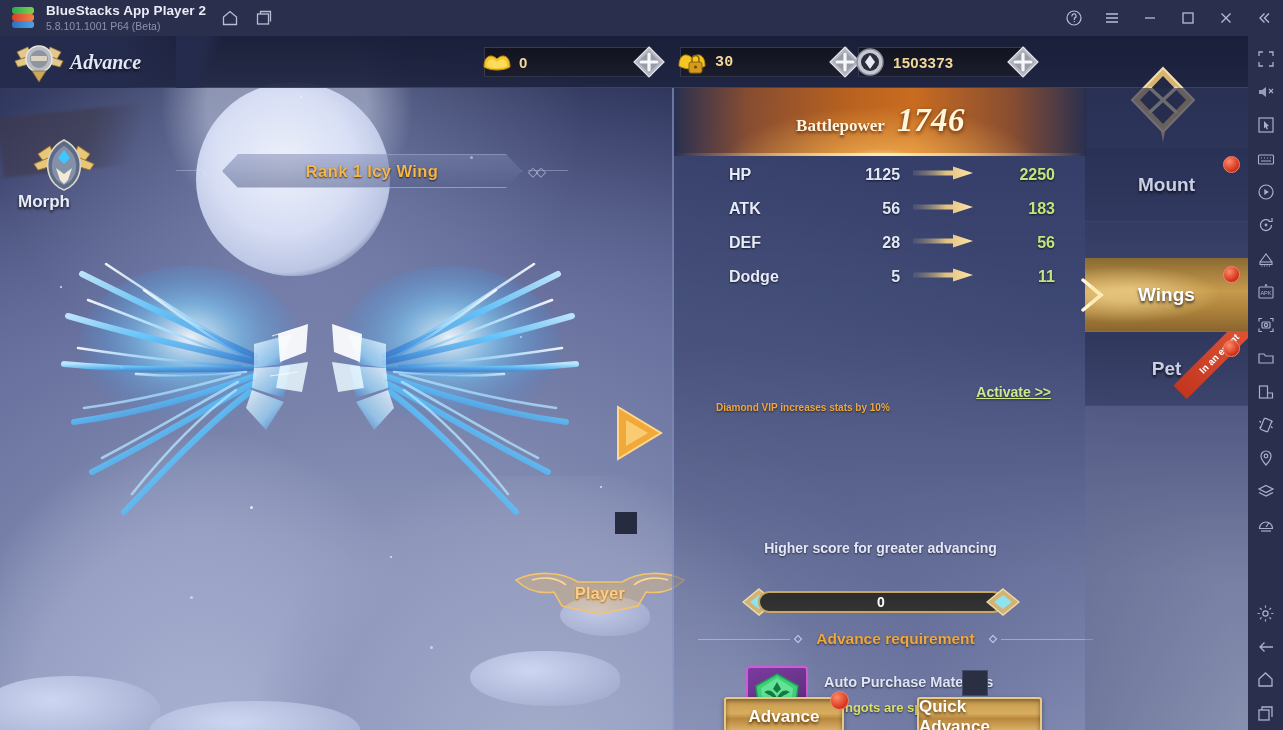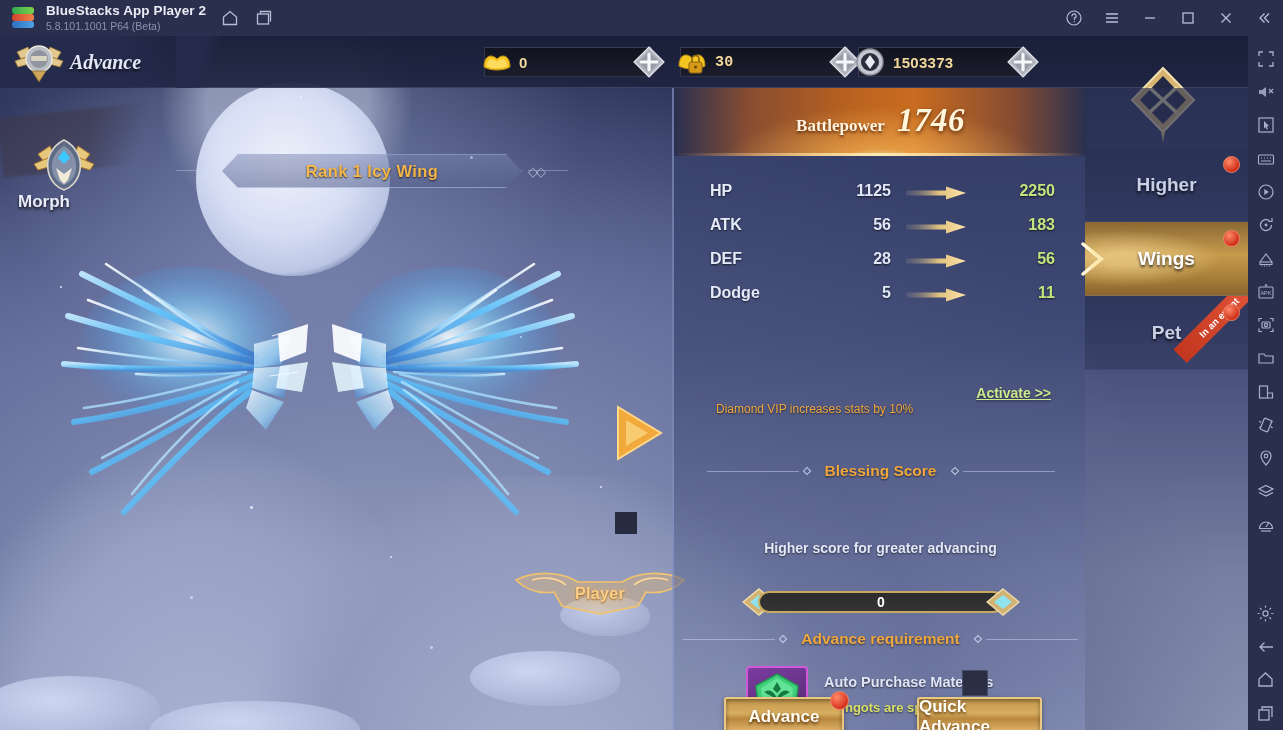--- a/index.html
+++ b/index.html
@@ -127,32 +127,32 @@
     background:linear-gradient(90deg, rgba(255,230,160,0), rgba(255,236,180,.95) 50%, rgba(255,230,160,0)); }
   .bp-row { position:absolute; left:0; top:14px; width:413px; text-align:center;
     display:flex; align-items:baseline; justify-content:center; gap:12px; }
   .bp-label { color:#fff4df; font-size:17px; font-weight:bold; text-shadow:0 2px 3px rgba(80,30,0,.85);
     font-family:"Liberation Serif", serif; }
   .bp-value { color:#fff6dc; font-size:33px; font-weight:bold; font-style:italic;
     text-shadow:0 2px 4px rgba(90,35,0,.9); font-family:"Liberation Serif", serif;
     letter-spacing:.5px; }
 
   .stats { position:absolute; left:0; top:78px; width:413px; }
-  .stat { height:34px; display:flex; align-items:flex-end; }
+  .stat { height:34px; display:flex; align-items:flex-start;padding-left:19px; }
   .stat .nm { width:112px; padding-left:36px; color:#e6ebfa; font-size:16px; font-weight:bold;
     text-shadow:0 1px 2px rgba(0,0,0,.65); }
   .stat .v1 { width:105px; text-align:right; color:#e2e7f7; font-size:16px; font-weight:bold;
     text-shadow:0 1px 2px rgba(0,0,0,.65); }
   .stat .ar { width:90px; display:flex; justify-content:center; }
   .stat .v2 { width:106px; text-align:right; padding-right:32px; color:#c3e57e; font-size:16px;
     font-weight:bold; text-shadow:0 1px 2px rgba(0,0,0,.65); }
 
   .vip-row { position:absolute; left:0; top:282px; width:413px; display:flex;
     align-items:center; padding:0 36px 0 42px; justify-content:space-between; }
-  .vip-text { color:#f0a73c; font-size:12px; font-weight:normal; text-shadow:0 1px 2px rgba(0,0,0,.6);margin-top:32px; }
+  .vip-text { color:#f0a73c; font-size:10px; font-weight:bold; text-shadow:0 1px 2px rgba(0,0,0,.6);margin-top:32px; }
   .vip-act { color:#cfe98d; font-size:14px; font-weight:bold; text-decoration:underline;
     cursor:pointer; text-shadow:0 1px 2px rgba(0,0,0,.6); }
 
   .divider { position:absolute; left:0; width:413px; display:flex; align-items:center;
     justify-content:center; gap:0; }
   .divider .line { width:92px; height:1px; background:rgba(215,225,250,.45); }
   .divider .dot { width:6px; height:6px; border:1px solid rgba(225,235,255,.75);
     transform:rotate(45deg); margin:0 5px; }
   .divider .txt { color:#f0a73c; font-size:15.5px; font-weight:bold; padding:0 10px;
     text-shadow:0 1px 2px rgba(0,0,0,.6); white-space:nowrap; }
@@ -192,21 +192,21 @@
 
   
   .tabs { position:absolute; left:1085px; top:52px; width:163px; height:642px;
     background:rgba(28,34,62,.20); }
   .tab { position:relative; width:163px; height:74px; display:flex; align-items:center;
     justify-content:center; cursor:pointer; border-bottom:1px solid rgba(130,145,195,.18);
     background:linear-gradient(180deg, rgba(40,48,84,.72), rgba(48,56,94,.62)); }
   .tab .tlbl { color:#c9d0e6; font-size:19px; font-weight:bold; text-shadow:0 2px 3px rgba(0,0,0,.75); }
   .tab.active { background:
       radial-gradient(ellipse at 25% 50%, rgba(255,228,160,.55) 0 12%, rgba(0,0,0,0) 55%),
-      linear-gradient(180deg, #8a6a32 0%, #c79a4c 45%, #a97f38 75%, #8a6530 100%); }
+      linear-gradient(180deg, #8a6a32 0%, #c79a4c 45%, #a97f38 75%, #8a6530 100%); margin-top: 36px; }
   .tab.active .tlbl { color:#ffffff; }
   .tab .chev { position:absolute; left:-4px; top:50%; transform:translateY(-50%);
     width:28px; height:34px; }
   .tab .tdot { position:absolute; right:8px; top:8px; width:17px; height:17px; border-radius:50%;
     background:radial-gradient(circle at 35% 30%, #ff8a6a, #cf2f18 70%); border:1px solid #f0836c; }
   .ribbon { position:absolute; right:0; top:0; width:74px; height:74px; overflow:hidden; pointer-events:none; }
   .ribbon i { position:absolute; right:-26px; top:12px; width:110px; height:19px;
     background:linear-gradient(90deg,#c2361f,#e4573a); transform:rotate(-45deg);
     color:#fff; font-size:9.5px; font-style:normal; font-weight:bold; text-align:center;
     line-height:19px; letter-spacing:.2px; }
@@ -585,27 +585,20 @@
           </div>
           <div class="v2">11</div>
         </div>
       </div>
 
       <div class="vip-row">
         <div class="vip-text">Diamond VIP increases stats by 10%</div>
         <div class="vip-act">Activate &gt;&gt;</div>
       </div>
 
-      <div class="divider" style="top:374px;">
-        <div class="line"></div>
-        <div class="dot"></div>
-        <div class="txt">Blessing Score</div>
-        <div class="dot"></div>
-        <div class="line"></div>
-      </div>
 
       <div class="bless-sub">Higher score for greater advancing</div>
 
       <div class="bless-bar">
         <div class="bb-cap l">
           <svg width="34" height="28" viewBox="0 0 34 28">
             <path d="M17 1 L33 14 L17 27 L1 14 Z" fill="#d3b374" stroke="#f0dcaa" stroke-width="1.4"></path>
             <path d="M17 7 L26 14 L17 21 L8 14 Z" fill="#8fe3ef"></path>
             </svg>
         </div>
@@ -613,21 +606,21 @@
           <div class="bb-val">0</div>
         </div>
         <div class="bb-cap r">
           <svg width="34" height="28" viewBox="0 0 34 28">
             <path d="M17 1 L33 14 L17 27 L1 14 Z" fill="#d3b374" stroke="#f0dcaa" stroke-width="1.4"></path>
             <path d="M17 7 L26 14 L17 21 L8 14 Z" fill="#8fe3ef"></path>
             </svg>
         </div>
       </div>
 
-      <div class="divider" style="top:542px;">
+      <div class="divider" style="top:542px;margin-left:15px;">
         <div class="line"></div>
         <div class="dot"></div>
         <div class="txt">Advance requirement</div>
         <div class="dot"></div>
         <div class="line"></div>
       </div>
 
       <div class="req">
         <div class="req-item">
           <svg width="58" height="58" viewBox="0 0 58 58" style="position:absolute;left:0;top:0">
@@ -649,21 +642,21 @@
       </div>
       <div class="btn-gold" style="left:243px; top:609px; width:125px;">
         <span>Quick Advance</span>
       </div>
     </div>
 
     <div class="tabs">
       <div class="tab" style="height:60px;background:linear-gradient(180deg, rgba(40,48,84,.55), rgba(44,52,88,.55));border:none;"></div>
 
       <div class="tab">
-        <div class="tlbl">Higher</div>
+        <div class="tlbl">Mount</div>
         <div class="tdot"></div>
       </div>
 
       <div class="tab active">
         <div class="chev">
           <svg width="28" height="34" viewBox="0 0 28 34">
             <path d="M2 2 L20 17 L2 32" fill="none" stroke="#fff6d6" stroke-width="3.5" stroke-linecap="round"></path>
             <path d="M10 8 L20 17 L10 26" fill="none" stroke="#ffe9a8" stroke-width="2.4" stroke-linecap="round"></path>
             </svg>
         </div>

